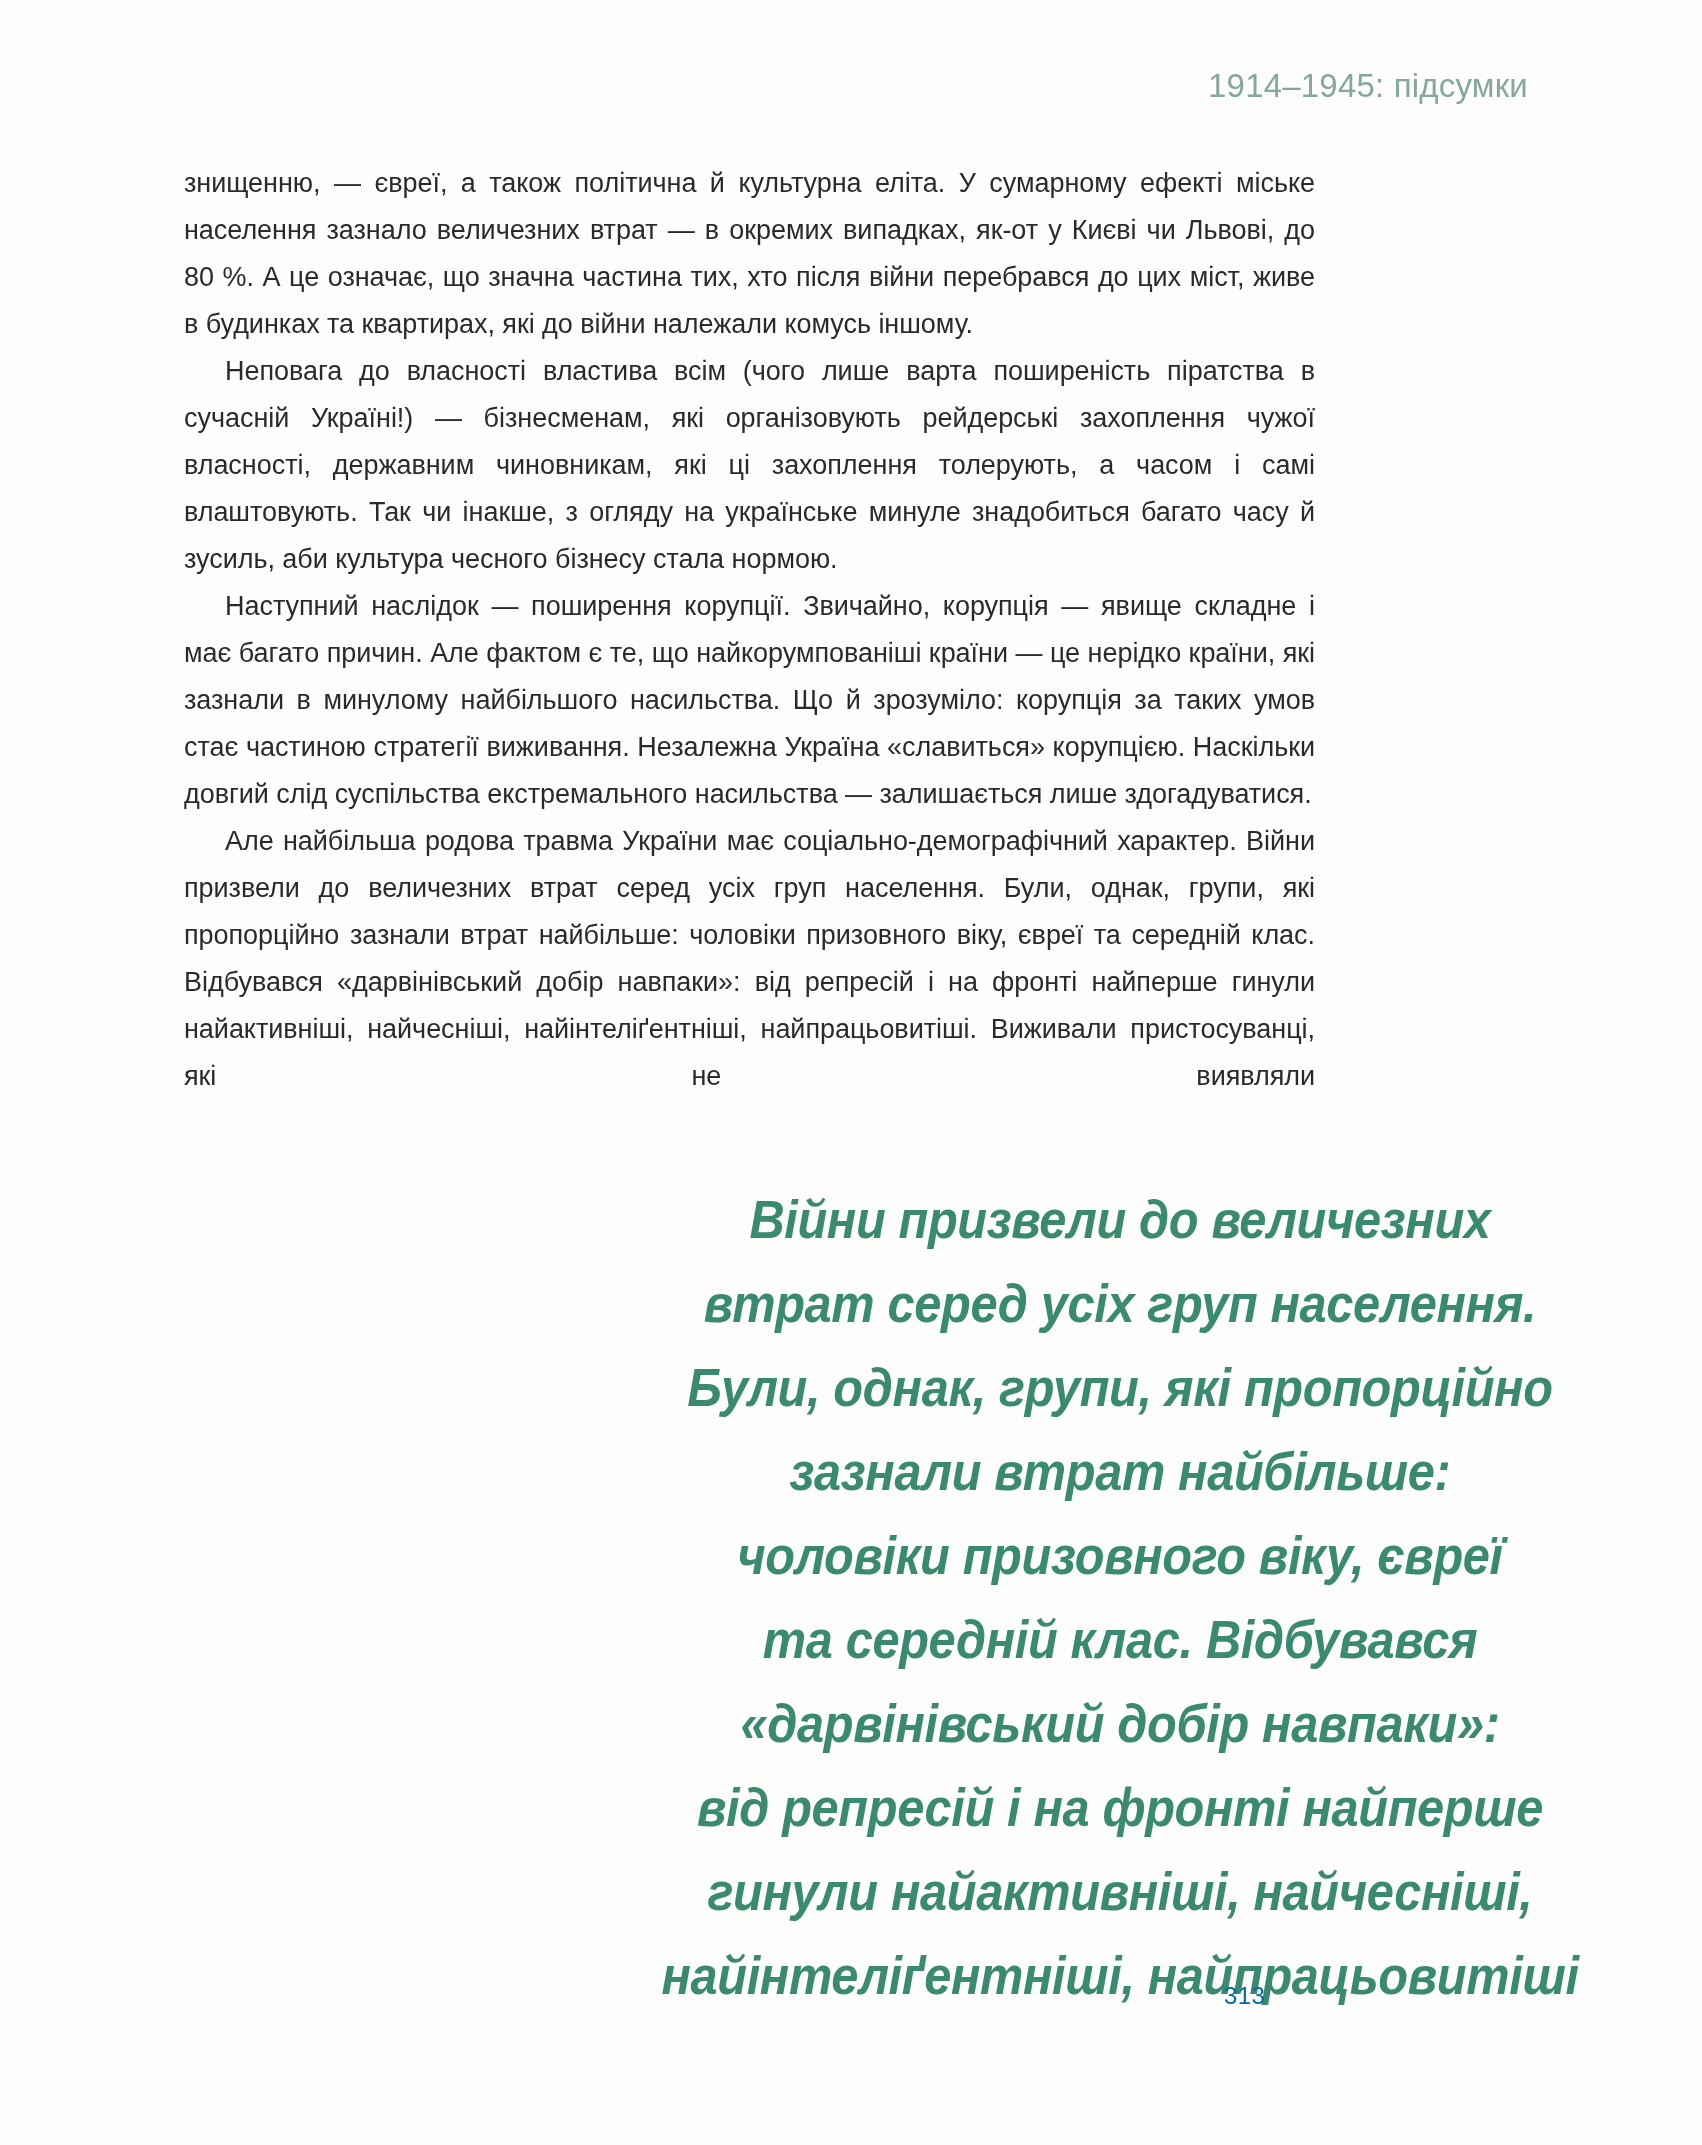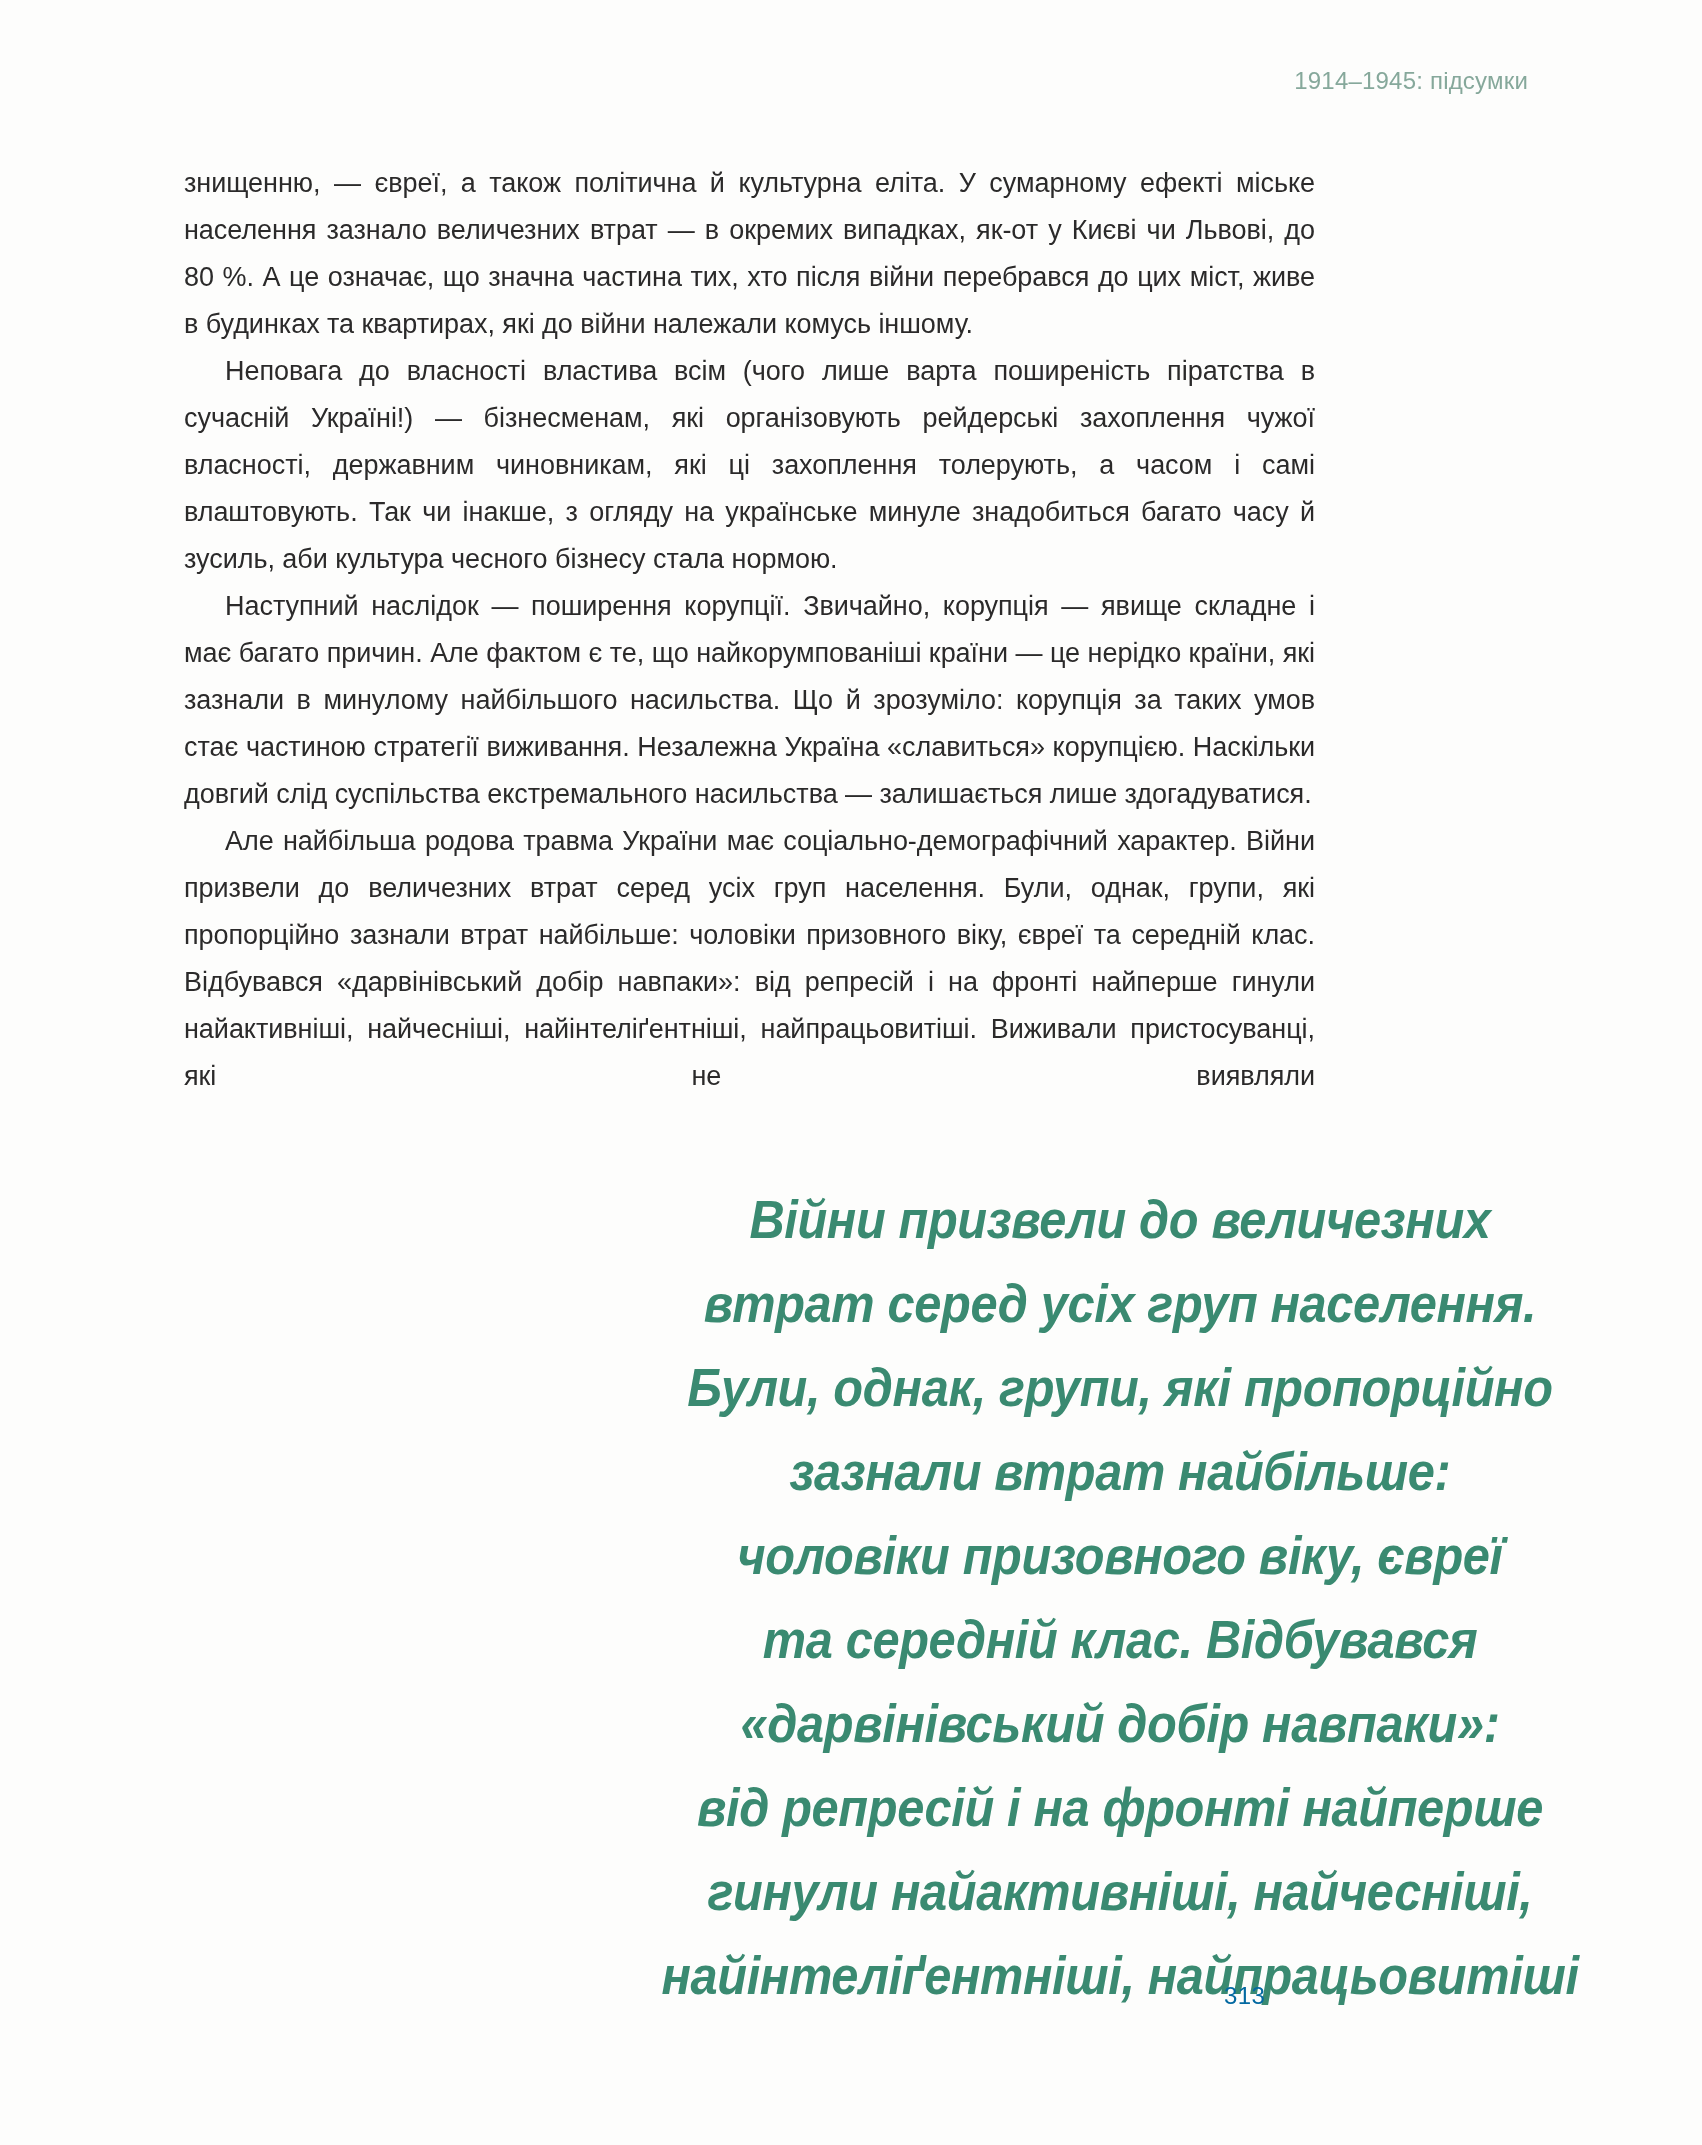--- a/index.html
+++ b/index.html
@@ -21,21 +21,21 @@
     position: absolute;
     inset: 0;
     background: #fdfdfc;
   }
 
   
   .running-header {
     position: absolute;
     top: 69px;
     right: 174px;
-    font-size: 24px;
+    font-size: 33px;
     line-height: 1;
     letter-spacing: 0.2px;
     color: #86a89b;
     white-space: nowrap;
     text-align: center;
   }
 
   
   .body-column {
     position: absolute;

